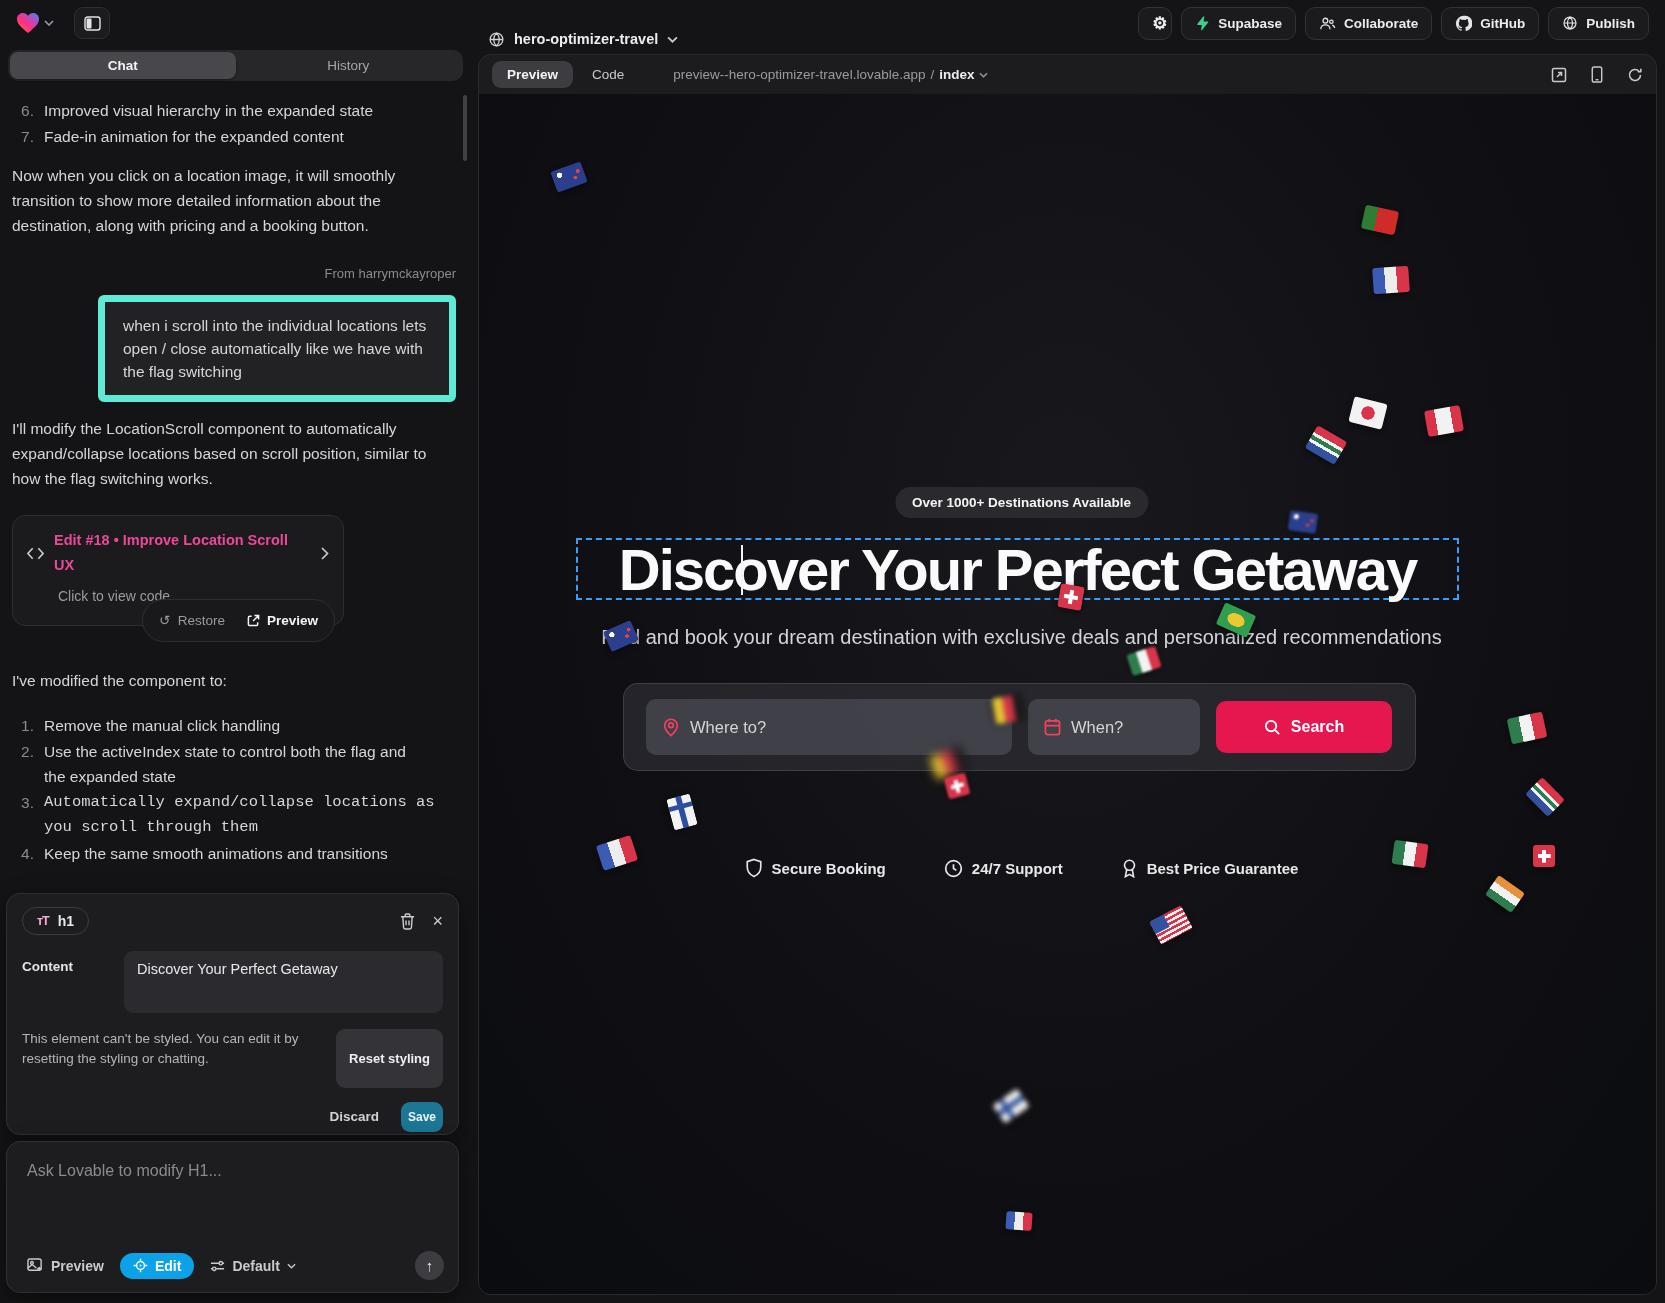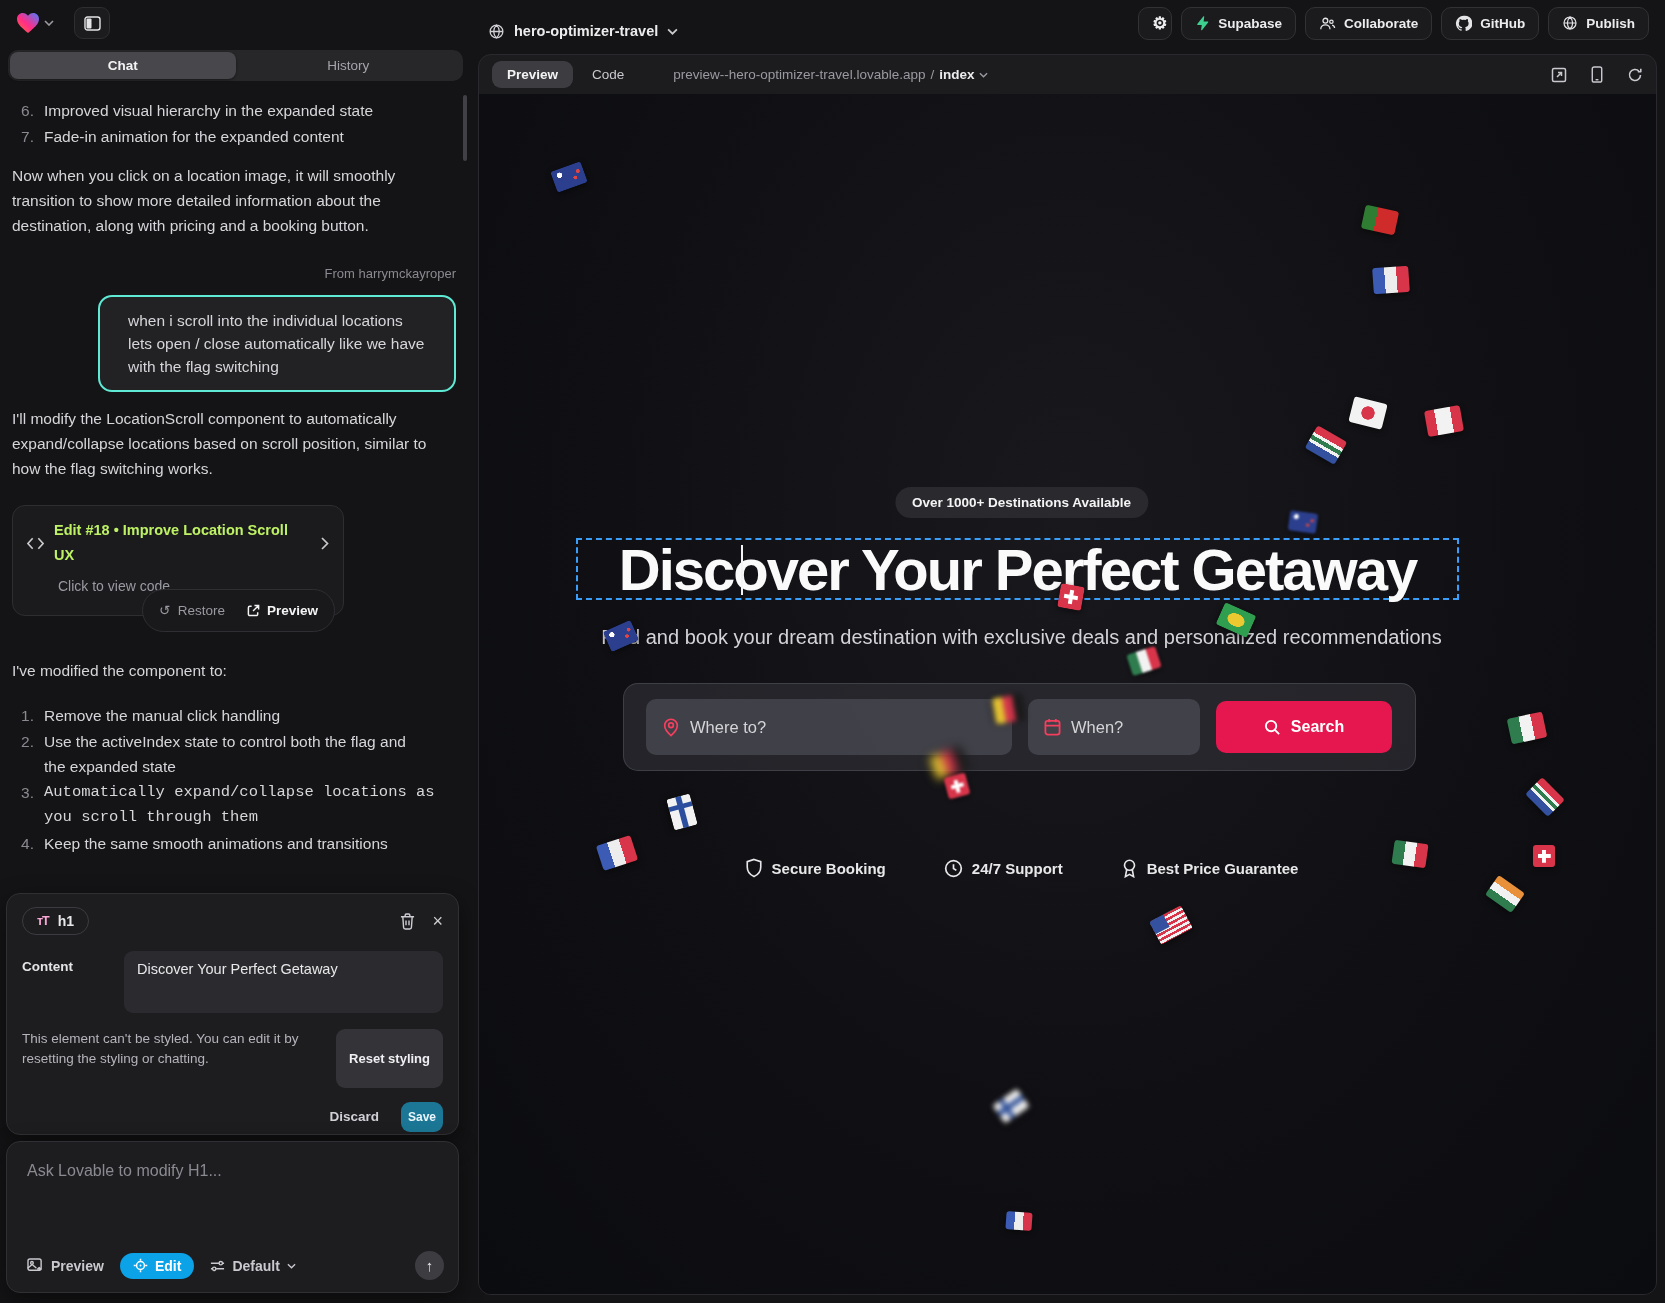--- a/index.html
+++ b/index.html
@@ -4,46 +4,46 @@
 <style>
   * { margin:0; padding:0; box-sizing:border-box; }
   body { background:#0c0c0e; font-family:"Liberation Sans","DejaVu Sans",sans-serif; }
   #root { position:relative; width:1665px; height:1303px; background:#141416; overflow:hidden; color:#d6d6da; }
 
   
   .app-header { position:absolute; top:0; left:0; right:0; height:46px; display:flex; align-items:center; padding:0 16px; }
   .hdr-left { display:flex; align-items:center; gap:6px; }
   .logo-btn { display:flex; align-items:center; gap:4px; cursor:pointer; }
   .icon-btn { width:36px; height:32px; border:1px solid #2e2e31; background:#1c1c1f; border-radius:9px; display:flex; align-items:center; justify-content:center; color:#e4e4e7; }
-  .hdr-center { position:absolute; left:488px; top:8px; height:46px; display:flex; align-items:center; gap:9px; color:#ececee; font-size:14.5px; font-weight:700; }
+  .hdr-center { position:absolute; left:488px; top:16px; height:46px; display:flex; align-items:center; gap:9px; color:#ececee; font-size:14.5px; font-weight:700; }
   .hdr-right { margin-left:auto; display:flex; align-items:center; gap:9px; }
   .hdr-btn { display:flex; align-items:center; gap:8px; height:33px; padding:0 13px; background:#1b1b1e; border:1px solid #323235; border-radius:10px; color:#ececee; font-size:13.5px; font-weight:600; cursor:pointer; }
   .gear-btn { width:34px; height:33px; font-size:17px; }
 
   
   .sidebar { position:absolute; top:46px; left:0; width:472px; bottom:0; }
   .seg { position:absolute; top:4px; left:8px; right:9px; height:31px; background:#27272a; border-radius:10px; display:flex; padding:2px; }
   .seg-item { flex:1; display:flex; align-items:center; justify-content:center; font-size:13.5px; color:#a4a4ab; border-radius:8px; cursor:pointer; }
   .seg-item.active { background:#47474c; color:#f4f4f5; font-weight:600; box-shadow:0 1px 3px rgba(0,0,0,.4); }
   .scrollthumb { position:absolute; top:49px; right:5px; width:4px; height:66px; border-radius:2px; background:#404045; }
 
   .chat { position:absolute; top:40px; left:0; right:0; bottom:410px; overflow:hidden; padding:12px 16px 0 12px; font-size:15.5px; line-height:25px; color:#d6d6da; }
   ol.plist { list-style:none; }
   ol.plist li { display:flex; gap:10px; margin-bottom:1px; }
   ol.plist .num { color:#8a8a91; min-width:22px; text-align:right; }
   .para { margin-top:14px; }
   .from-label { margin-top:23px; text-align:right; font-size:13px; color:#8a8a91; }
-  .bubble { margin-top:9px; margin-left:86px; background:#222225; border:2px solid #5eead4; border-radius:14px; padding:12px 28px; font-size:15.5px; line-height:23px; }
+  .bubble { margin-top:9px; margin-left:86px; background:#222225; border:7px solid #5eead4; border-radius:6px; padding:12px 18px; font-size:15.5px; line-height:23px; }
   .lov-row { margin-top:25px; display:flex; align-items:center; gap:8px; }
   .lov-name { font-weight:700; color:#f4f4f5; font-size:15px; }
   .lov-time { color:#8a8a91; font-size:13.5px; }
   .more-dots { margin-left:auto; color:#9a9aa1; font-size:17px; letter-spacing:1px; cursor:pointer; }
   .editwrap { position:relative; margin-top:24px; margin-bottom:42px; }
   .edit-card { width:332px; background:#1b1b1e; border:1px solid #2e2e31; border-radius:13px; padding:12px 14px 16px 14px; cursor:pointer; }
-  .ec-top { display:flex; align-items:center; gap:10px; color:#bef264; font-size:14.5px; font-weight:600; }
+  .ec-top { display:flex; align-items:center; gap:10px; color:#ec4899; font-size:14.5px; font-weight:600; }
   .ec-sub { margin-left:31px; margin-top:6px; color:#9a9aa1; font-size:14px; }
   .ec-chev { margin-left:auto; color:#9a9aa1; }
   .rp-pill { position:absolute; right:121px; bottom:-16px; display:flex; align-items:center; background:#19191c; border:1px solid #2f2f33; border-radius:999px; padding:5px 7px; gap:4px; }
   .rp-btn { display:flex; align-items:center; gap:7px; padding:3px 9px; font-size:13.5px; cursor:pointer; border-radius:999px; }
   .rp-restore { color:#9a9aa1; }
   .rp-preview { color:#f4f4f5; font-weight:600; }
 
   
   .panel { position:absolute; left:6px; width:453px; background:#1d1d20; border:1px solid #303034; border-radius:14px; box-shadow:0 8px 24px rgba(0,0,0,.45); }
   .h1-panel { top:847px; height:242px; padding:13px 15px; }

